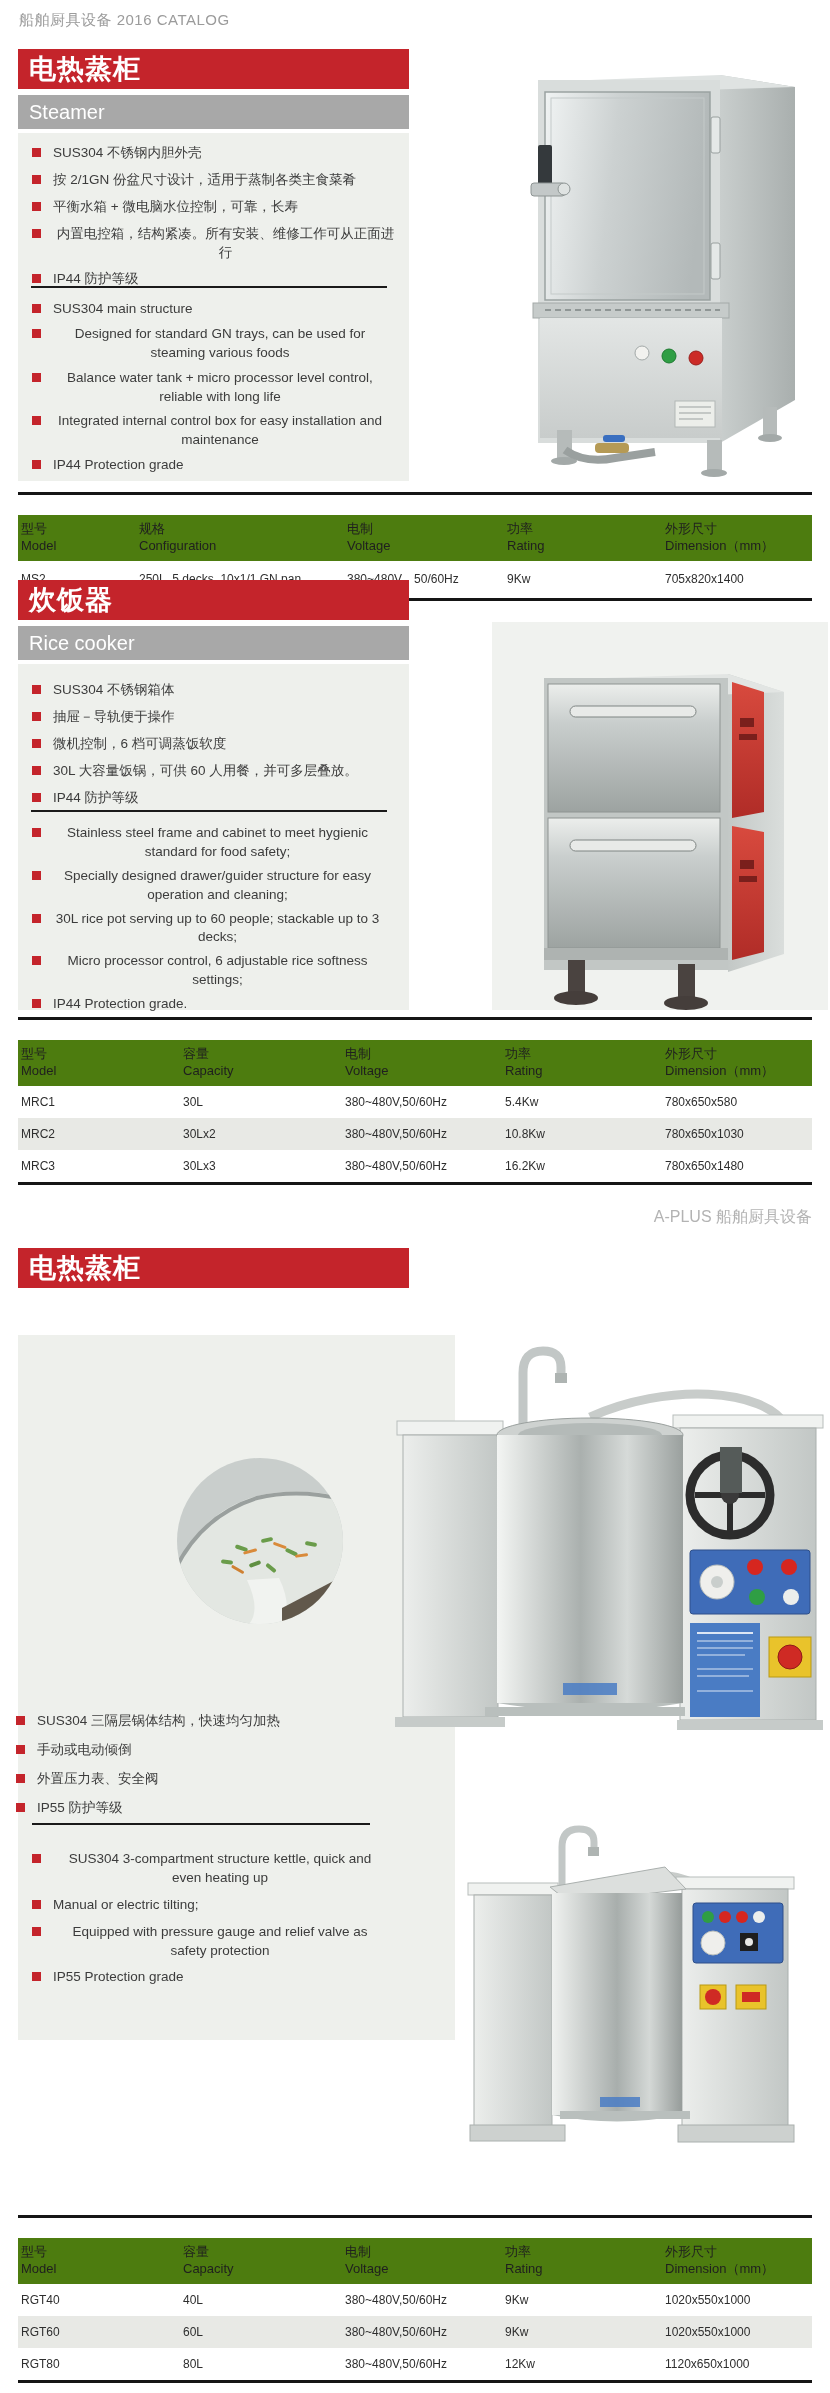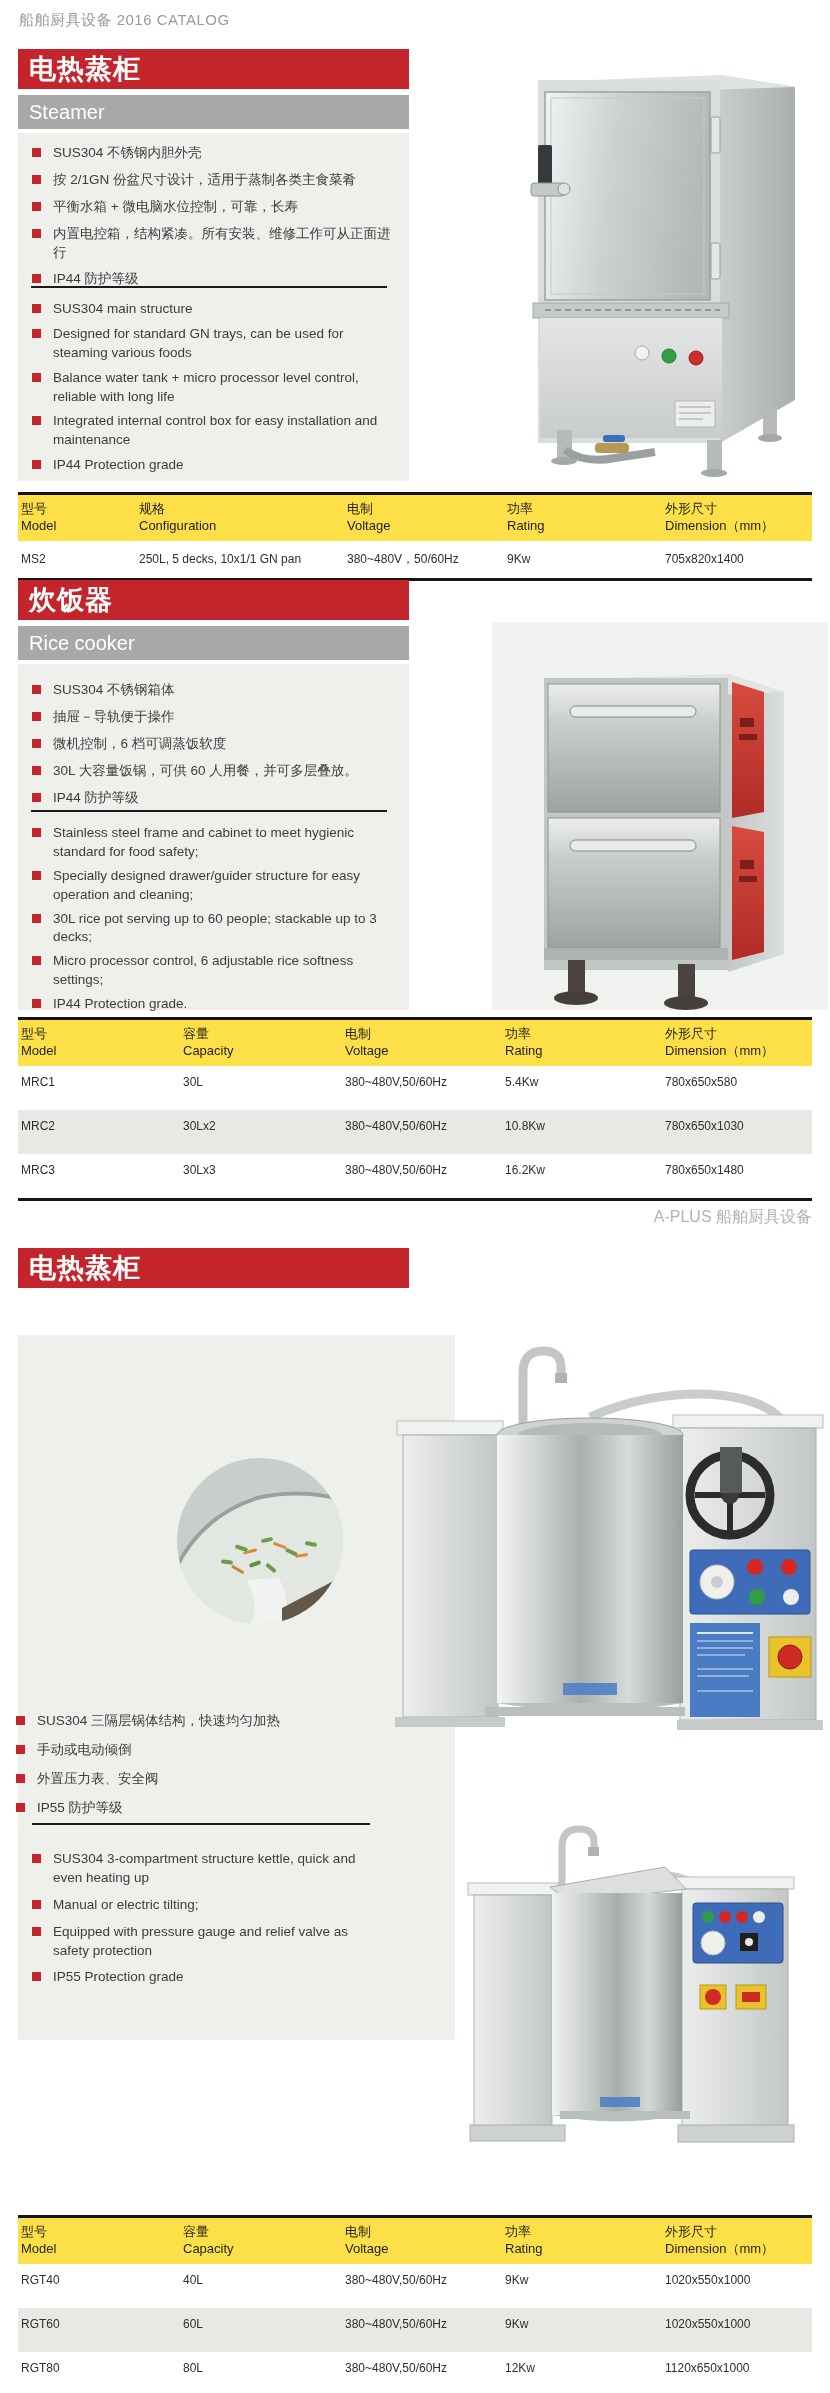--- a/index.html
+++ b/index.html
@@ -1,36 +1,36 @@
 <!DOCTYPE html>
 <html><head>
 <meta charset="utf-8">
 <style>
   html,body{margin:0;padding:0;background:#fff;}
   body{font-family:"Liberation Sans","DejaVu Sans",sans-serif;}
   .page{position:relative;width:830px;height:2393px;background:#ffffff;overflow:hidden;}
-  .abs{position:absolute;}
+  .abs{position:absolute;text-align:center;}
   .hdr{font-size:15px;color:#9b9b9b;letter-spacing:0.5px;}
   .aplus{font-size:16px;color:#b3b3b3;text-align:right;}
   .banner-red{background:#c4242b;color:#fff;font-weight:bold;font-size:27px;display:flex;align-items:center;padding-left:11px;box-sizing:border-box;letter-spacing:1px;}
   .banner-gray{background:#a8a8a8;color:#fff;font-size:20px;display:flex;align-items:center;padding-left:11px;box-sizing:border-box;}
   .panel{background:#eef0ec;}
   .bullets{list-style:none;margin:0;padding:0;font-size:13.5px;color:#3c3c3c;line-height:1.4;}
   .bullets li{display:flex;}
   .sq{width:9px;height:9px;background:#c4242b;margin:4px 12px 0 0;flex:none;}
   .mb8 li{margin-bottom:8px;} .mb6 li{margin-bottom:6px;} .mb5 li{margin-bottom:5px;} .mb9 li{margin-bottom:10px;}
   .divider{height:2px;background:#1a1a1a;}
   .spec-table{position:absolute;left:18px;width:794px;border-top:3px solid #151515;border-bottom:3px solid #151515;box-sizing:border-box;}
   .trow{display:grid;align-items:center;}
   .t1 .trow{grid-template-columns:118px 208px 160px 158px 1fr;}
   .t2 .trow{grid-template-columns:162px 162px 160px 160px 1fr;}
-  .thead{background:#fde047;}
+  .thead{background:#4d7c0f;margin-top:20px;}
   .th{font-size:13px;color:#1f1f1f;line-height:1.3;padding:6px 2px 6px 3px;}
   .td{font-size:12px;color:#2e2e2e;padding:10px 2px 10px 3px;}
-  .t2 .td{padding:9px 2px 21px 3px;}
+  .t2 .td{padding:9px 2px 9px 3px;}
   .row-alt{background:#e8e9e5;}
   .photo{position:absolute;}
   .circle-photo{position:absolute;border-radius:50%;overflow:hidden;}
   svg{display:block;}
 </style>
 </head>
 <body>
 
 <div class="page">
 

